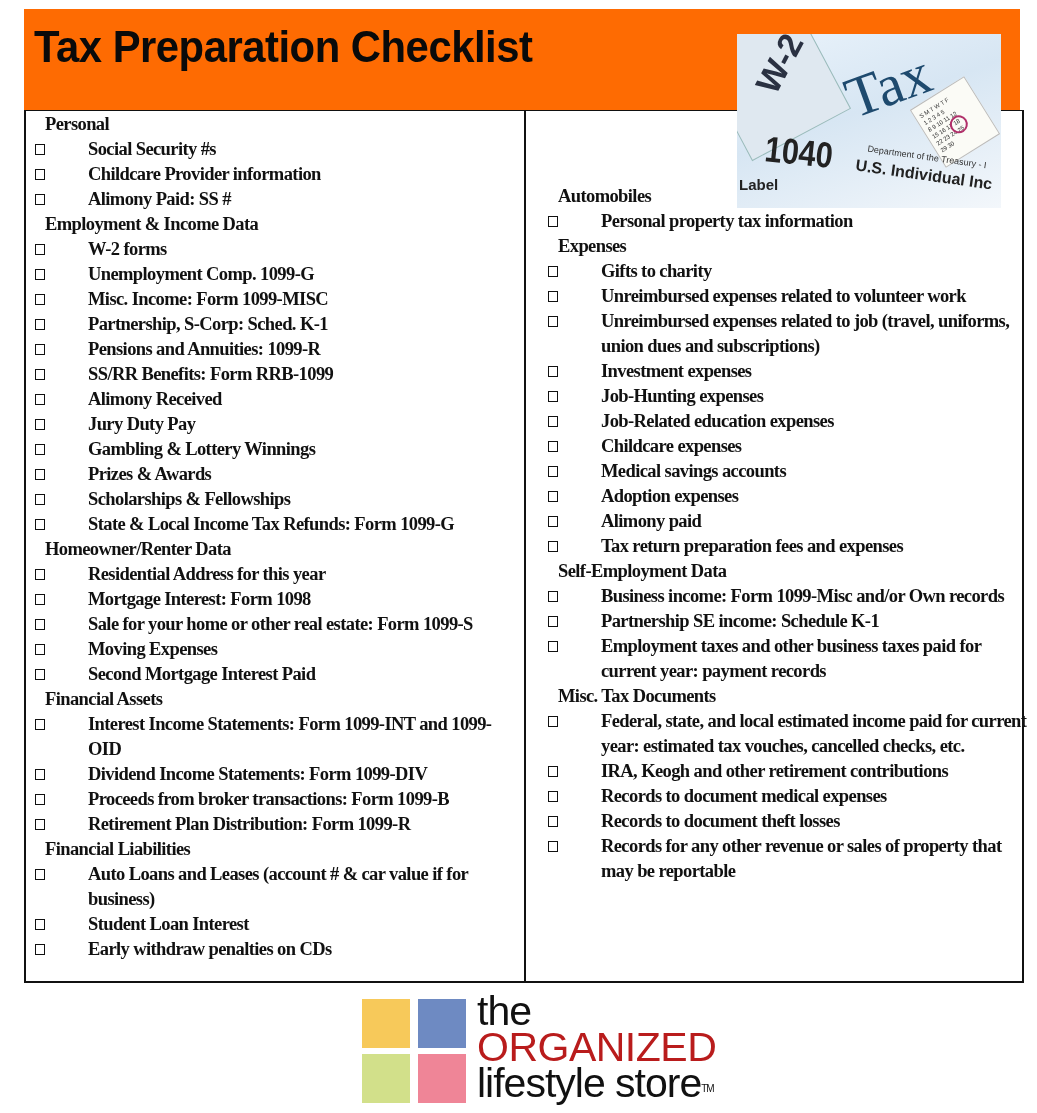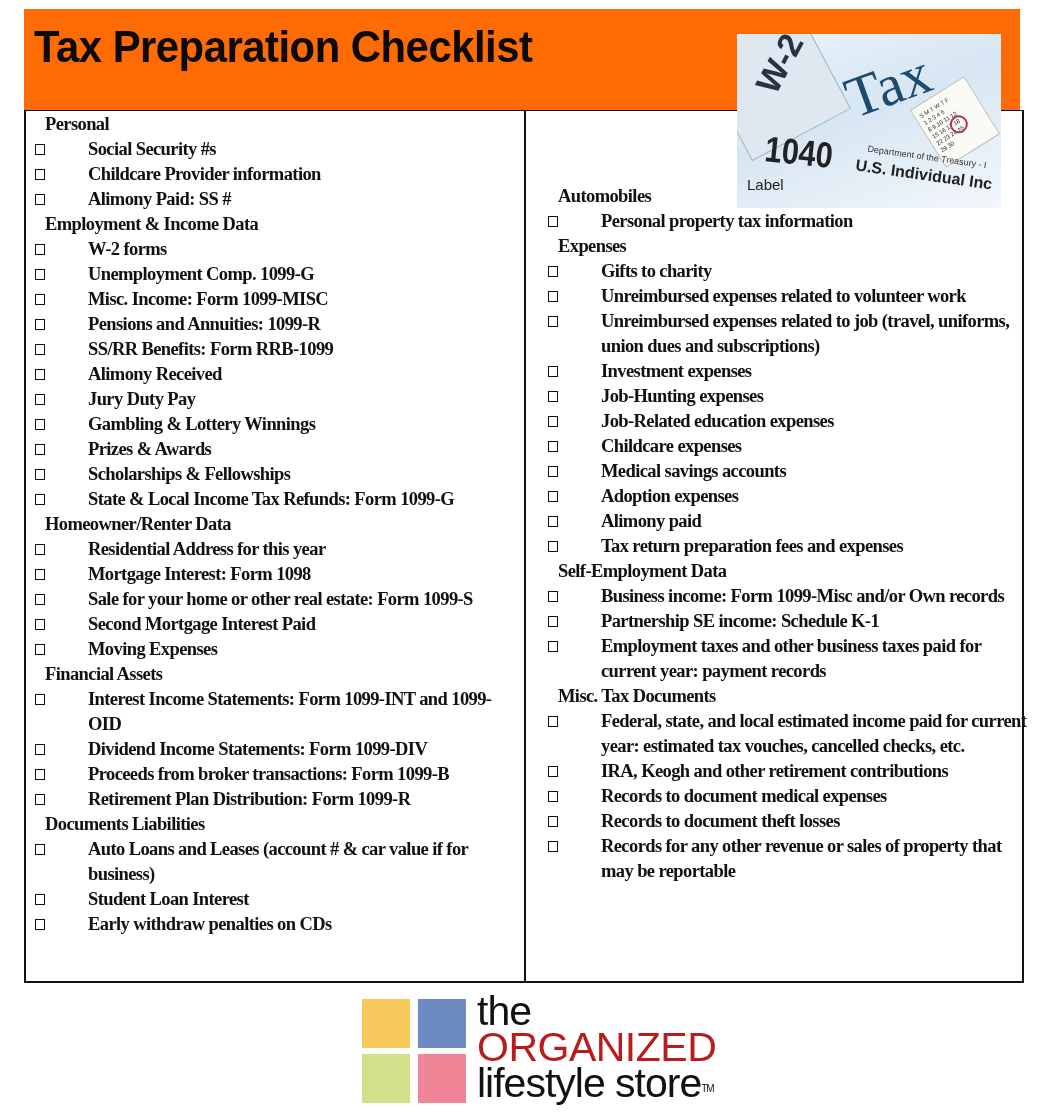--- a/index.html
+++ b/index.html
@@ -6,21 +6,21 @@
   body { width: 1037px; height: 1113px; position: relative; overflow: hidden; font-family: "Liberation Serif", serif; }
   .banner { position: absolute; left: 24px; top: 9px; width: 996px; height: 101px; background: #fe6b02; }
   .title { position: absolute; left: 34px; top: 22px; font-family: "Liberation Sans", sans-serif; font-weight: bold; font-size: 44px; color: #0a0a0a; letter-spacing: -0.5px; transform: scaleX(0.95); transform-origin: left; }
   .photo { position: absolute; left: 737px; top: 34px; width: 264px; height: 174px; overflow: hidden; background: linear-gradient(160deg, #eaf3fb 0%, #d7e6f3 45%, #f3f7fb 100%); z-index: 3; }
   .photo .w2card { position: absolute; left: -20px; top: -14px; width: 110px; height: 120px; background: #dfe8f0; border: 1px solid #9bb; transform: rotate(-28deg); }
   .photo .w2 { position: absolute; left: 12px; top: 10px; font-family: "Liberation Sans", sans-serif; font-weight: bold; font-size: 34px; color: #2a3142; transform: rotate(-62deg); }
   .photo .tax { position: absolute; left: 108px; top: 18px; font-family: "Liberation Serif", serif; font-size: 58px; color: #1e4a6e; transform: rotate(-20deg); }
   .photo .f1040 { position: absolute; left: 28px; top: 94px; font-family: "Liberation Sans", sans-serif; font-weight: bold; font-size: 36px; color: #222; transform: rotate(6deg) scaleX(0.85); transform-origin: left; }
   .photo .dept { position: absolute; left: 130px; top: 118px; font-family: "Liberation Sans", sans-serif; font-size: 9px; color: #333; transform: rotate(8deg); }
   .photo .usind { position: absolute; left: 118px; top: 132px; font-family: "Liberation Sans", sans-serif; font-weight: bold; font-size: 16px; color: #222; transform: rotate(8deg); white-space: nowrap; }
-  .photo .label { position: absolute; left: 2px; top: 142px; font-family: "Liberation Sans", sans-serif; font-weight: normal; font-size: 15px; color: #222; margin-left: 8px; }
+  .photo .label { position: absolute; left: 2px; top: 142px; font-family: "Liberation Sans", sans-serif; font-weight: bold; font-size: 15px; color: #222; }
   .photo .cal { position: absolute; left: 186px; top: 54px; width: 62px; height: 66px; background: #fbfbf6; border: 1px solid #bbb; transform: rotate(-32deg); }
   .photo .cal .dot { position: absolute; left: 24px; top: 28px; width: 14px; height: 14px; border-radius: 50%; border: 2px solid #b0306a; }
   .photo .cal .rows { position: absolute; left: 4px; top: 6px; font-family: "Liberation Sans", sans-serif; font-size: 6px; line-height: 8px; color: #333; }
   .sheet { position: absolute; left: 24px; top: 110px; width: 1000px; height: 873px; border: 2px solid #111; border-top: 1px solid #111; box-sizing: border-box; }
   .divider { position: absolute; left: 524px; top: 110px; width: 2px; height: 873px; background: #111; }
   .col { position: absolute; width: 490px; font-size: 18.5px; line-height: 25px; color: #111; font-weight: bold; letter-spacing: -0.6px; }
   .col.left { left: 33px; top: 112px; }
   .col.right { left: 546px; top: 184px; }
   .heading { height: 25px; white-space: nowrap; margin-left: 12px; }
   .item { position: relative; padding-left: 55px; }
@@ -57,40 +57,41 @@
 
 <div class="col left" id="col-left">
     <div class="heading">Personal</div>
     <div class="item"><span class="box"></span><span>Social Security #s</span></div>
     <div class="item"><span class="box"></span><span>Childcare Provider information</span></div>
     <div class="item"><span class="box"></span><span>Alimony Paid: SS #</span></div>
     <div class="heading">Employment &amp; Income Data</div>
     <div class="item"><span class="box"></span><span>W-2 forms</span></div>
     <div class="item"><span class="box"></span><span>Unemployment Comp. 1099-G</span></div>
     <div class="item"><span class="box"></span><span>Misc. Income: Form 1099-MISC</span></div>
+    <div class="item"><span class="box"></span><span>Partnership, S-Corp: Sched. K-1</span></div>
     <div class="item"><span class="box"></span><span>Pensions and Annuities: 1099-R</span></div>
     <div class="item"><span class="box"></span><span>SS/RR Benefits: Form RRB-1099</span></div>
     <div class="item"><span class="box"></span><span>Alimony Received</span></div>
     <div class="item"><span class="box"></span><span>Jury Duty Pay</span></div>
     <div class="item"><span class="box"></span><span>Gambling &amp; Lottery Winnings</span></div>
     <div class="item"><span class="box"></span><span>Prizes &amp; Awards</span></div>
     <div class="item"><span class="box"></span><span>Scholarships &amp; Fellowships</span></div>
     <div class="item"><span class="box"></span><span>State &amp; Local  Income Tax Refunds: Form 1099-G</span></div>
     <div class="heading">Homeowner/Renter Data</div>
     <div class="item"><span class="box"></span><span>Residential Address for this year</span></div>
     <div class="item"><span class="box"></span><span>Mortgage Interest: Form 1098</span></div>
     <div class="item"><span class="box"></span><span>Sale for your home or other real estate: Form 1099-S</span></div>
+    <div class="item"><span class="box"></span><span>Moving Expenses</span></div>
     <div class="item"><span class="box"></span><span>Second Mortgage Interest Paid</span></div>
-    <div class="item"><span class="box"></span><span>Moving Expenses</span></div>
     <div class="heading">Financial Assets</div>
     <div class="item"><span class="box"></span><span>Interest Income Statements: Form 1099-INT and 1099-OID</span></div>
     <div class="item"><span class="box"></span><span>Dividend Income Statements: Form 1099-DIV</span></div>
     <div class="item"><span class="box"></span><span>Proceeds from broker transactions: Form 1099-B</span></div>
     <div class="item"><span class="box"></span><span>Retirement Plan Distribution: Form 1099-R</span></div>
-    <div class="heading">Documents Liabilities</div>
+    <div class="heading">Financial Liabilities</div>
     <div class="item"><span class="box"></span><span>Auto Loans and Leases  (account # &amp; car value if for business)</span></div>
     <div class="item"><span class="box"></span><span>Student Loan Interest</span></div>
     <div class="item"><span class="box"></span><span>Early withdraw penalties on CDs</span></div>
   </div>
 <div class="col right" id="col-right">
     <div class="heading">Automobiles</div>
     <div class="item"><span class="box"></span><span>Personal property tax information</span></div>
     <div class="heading">Expenses</div>
     <div class="item"><span class="box"></span><span>Gifts to charity</span></div>
     <div class="item"><span class="box"></span><span>Unreimbursed expenses related  to volunteer work</span></div>

